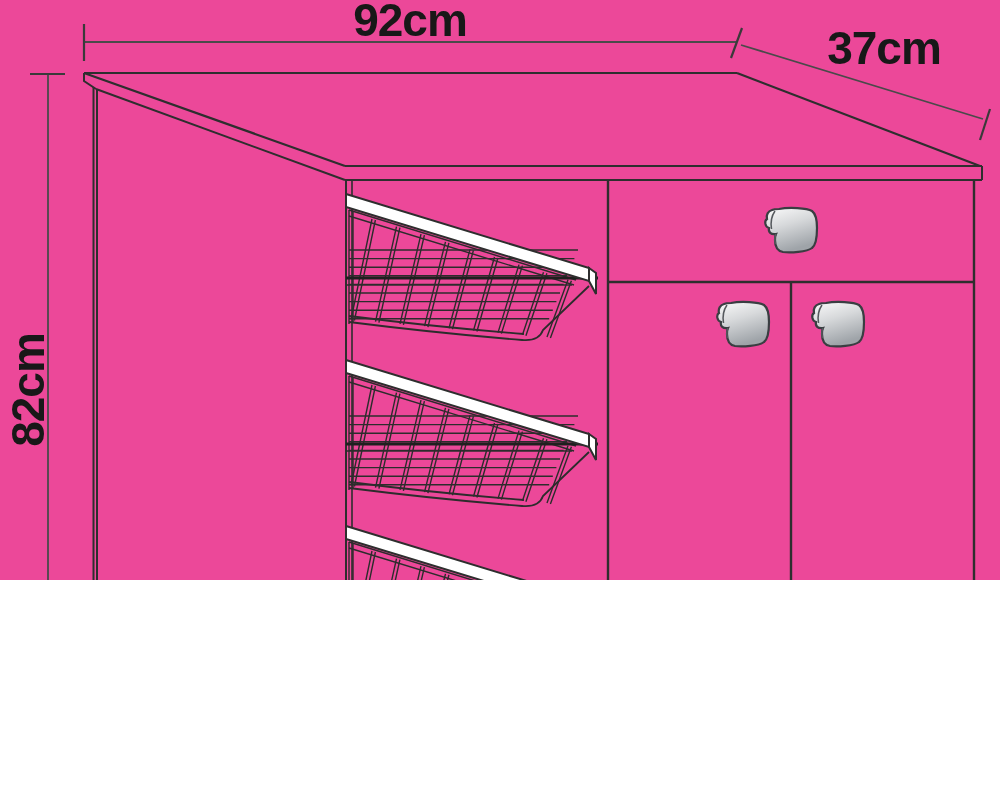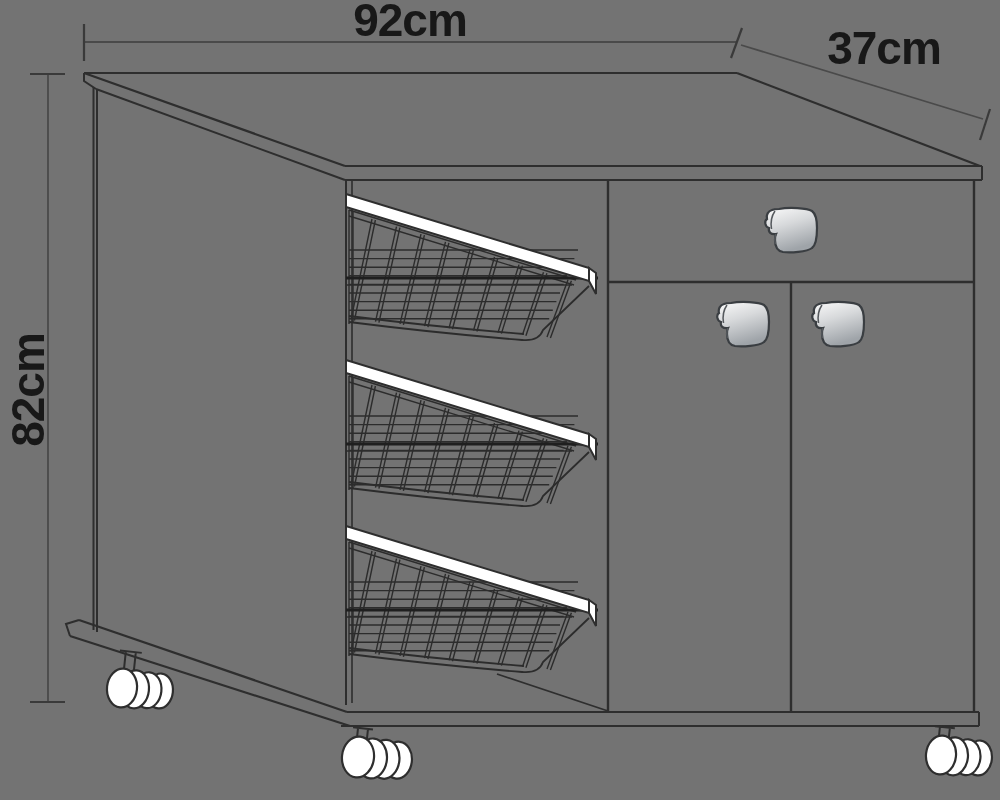--- a/index.html
+++ b/index.html
@@ -1,16 +1,16 @@
 <!DOCTYPE html>
 <html><head>
 <meta charset="utf-8">
 <style>
   html,body{margin:0;padding:0;background:#ffffff;}
-  .stage{width:1000px;height:800px;position:relative;background:#737373;overflow:hidden;
+  .stage{width:1000px;height:580px;position:relative;background:#ec4899;overflow:hidden;
          font-family:"Liberation Sans", sans-serif;}
   svg{display:block;}
   .ln{stroke:#2e2e2e;fill:none;}
   .dim{stroke:#4a4a4a;stroke-width:1.8;fill:none;}
   .tick{stroke:#3a3a3a;stroke-width:2.2;fill:none;}
   .dimtext{font-family:"Liberation Sans", sans-serif;font-weight:bold;font-size:46px;
            fill:#181818;letter-spacing:-1px;}
   .wire{stroke:#2c2c2c;stroke-width:1.4;fill:none;}
   .wire2{stroke:#2c2c2c;stroke-width:1.8;fill:none;}
   .runner{stroke:#1f1f1f;stroke-width:2.8;fill:none;}

